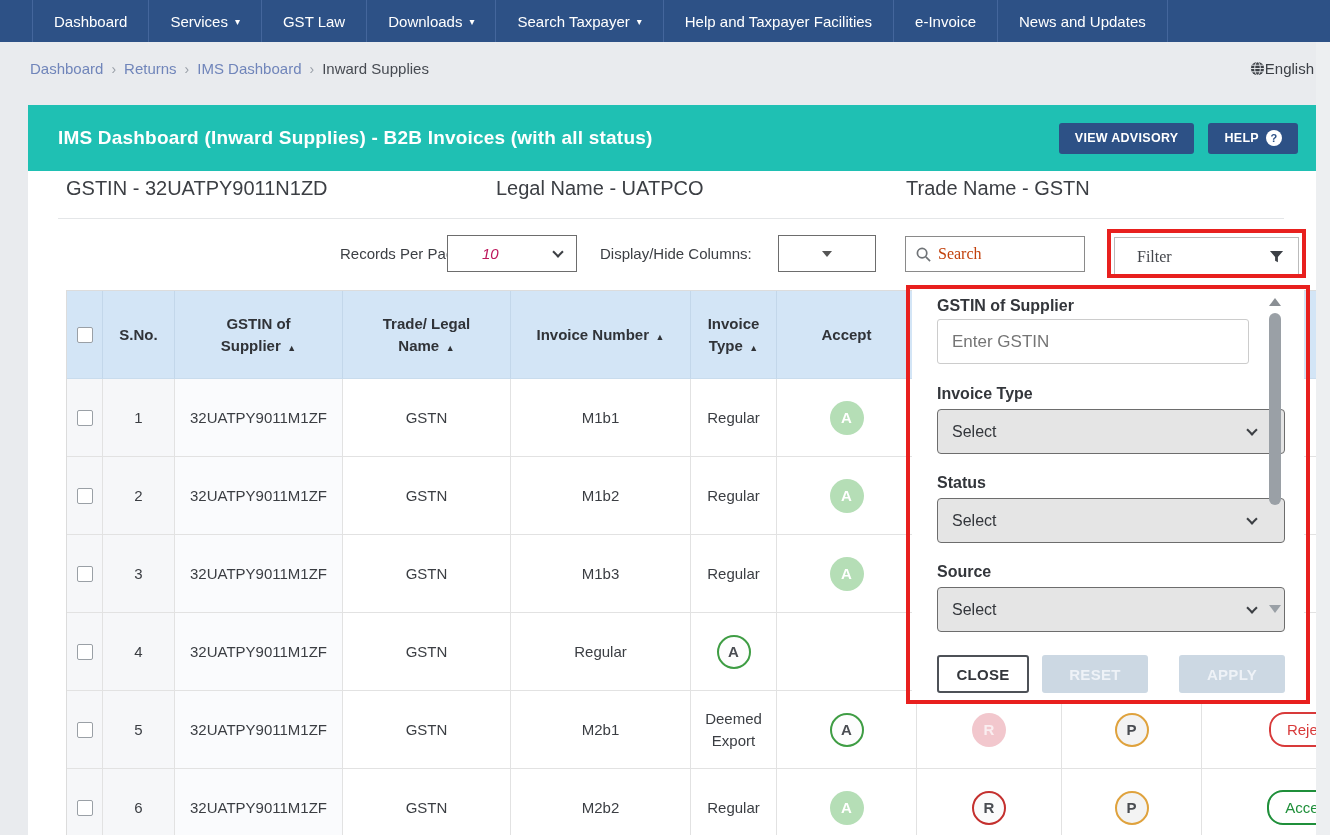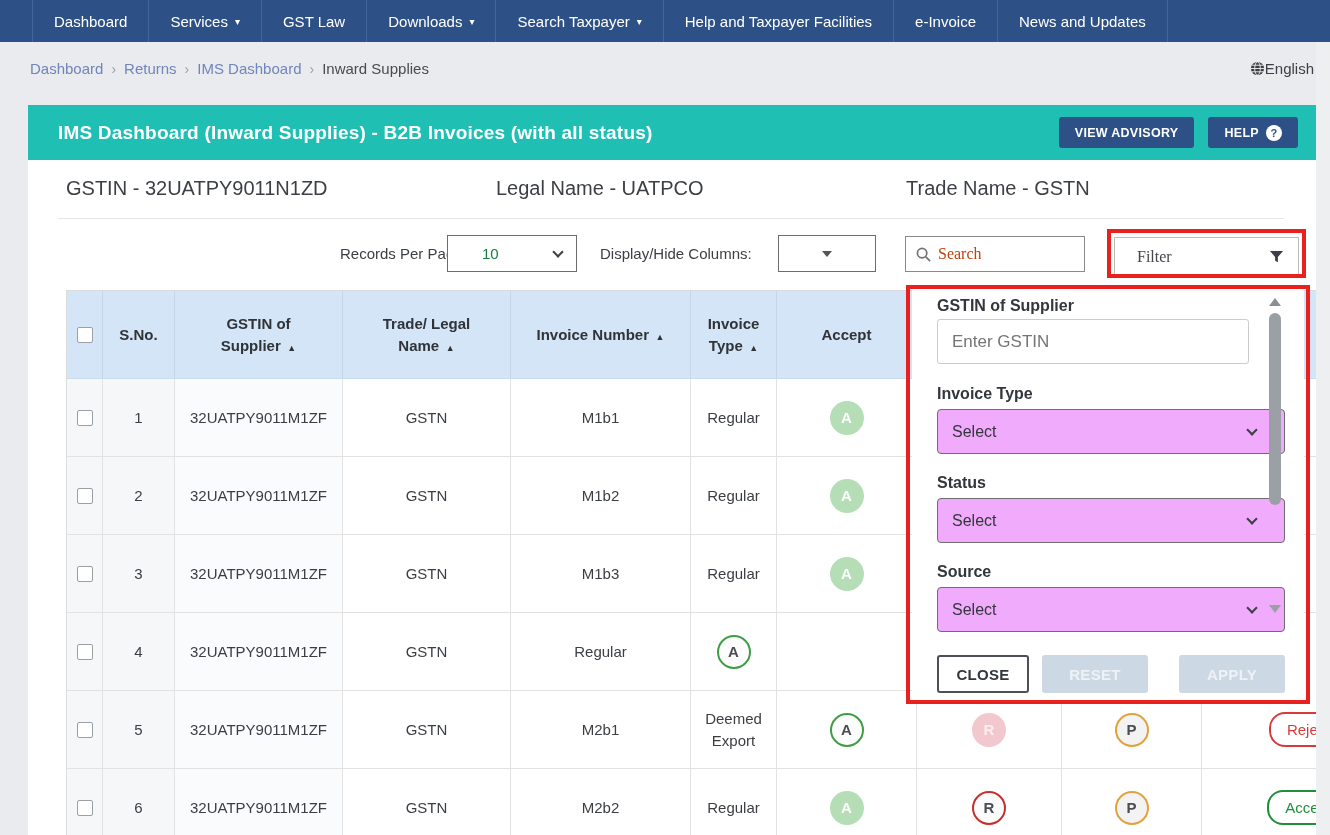--- a/index.html
+++ b/index.html
@@ -19,21 +19,21 @@
     background:#e9ebee; display:flex; align-items:center; padding:0 16px 0 30px; }
   .crumb-link { color:#7085ba; font-size:15px; cursor:pointer; }
   .crumb-sep { color:#9aa0a8; margin:0 8px; font-size:14px; }
   .crumb-current { color:#474b52; font-size:15px; }
   .lang { margin-left:auto; display:flex; align-items:center; color:#3c4046; font-size:15px; cursor:pointer;}
 
   
   .card { position:absolute; left:28px; top:105px; width:1288px; height:730px;
     background:#fff; z-index:1; }
 
-  .titlebar { position:absolute; left:0; top:0; width:100%; height:55px;
+  .titlebar { position:absolute; left:0; top:0; width:100%; height:66px;
     background:var(--teal,#1fc0b3); display:flex; align-items:center; padding:0 18px 0 30px; }
   .titlebar h1 { color:#fff; font-size:19px; font-weight:bold; letter-spacing:.2px; }
   .tbtn { background:var(--nav-blue,#2d5186); color:#fff; border:none; border-radius:3px;
     font-size:12.5px; font-weight:bold; height:31px; padding:0 16px; margin-left:14px;
     display:flex; align-items:center; gap:7px; cursor:pointer; font-family:inherit; letter-spacing:.3px;text-align:right;}
   .tbtn-right { margin-left:auto; display:flex; }
   .qmark { width:16px; height:16px; border-radius:50%; background:#fff; color:var(--nav-blue,#2d5186);
     font-size:11px; font-weight:bold; display:flex; align-items:center; justify-content:center; }
 
   
@@ -43,21 +43,21 @@
   .tax-legal { left:468px; }
   .tax-trade { left:878px; }
   .divider { position:absolute; top:113px; left:30px; width:1226px; border-top:1px solid #e4e6e8; }
 
   
   .controls { position:absolute; top:126px; left:0; width:100%; height:52px; }
   .ctl-label { position:absolute; font-size:15px; color:#3c3f44; top:14px; }
   .lbl-rpp { left:312px; }
   .lbl-dhc { left:572px; }
   .selbox { position:absolute; top:4px; height:37px; background:#fff; border:1px solid #6d6d6d;
-    display:flex; align-items:center; font-size:15px; color:#15803d; cursor:pointer; }
+    display:flex; align-items:center; font-size:15px; color:#be185d; cursor:pointer;font-style:italic; }
   .sel-rpp { left:419px; width:130px; padding-left:34px; }
   .sel-dhc { left:750px; width:98px; justify-content:center; }
   .chev { width:8px; height:8px; border-right:2px solid #3c3f44; border-bottom:2px solid #3c3f44;
     transform:rotate(45deg); margin-left:auto; margin-right:14px; margin-top:-4px;}
   .tri-down { width:0; height:0; border-left:5px solid transparent; border-right:5px solid transparent;
     border-top:6px solid #555; }
   .searchbox { position:absolute; left:877px; top:5px; width:180px; height:36px;
     border:1px solid #8a8a8a; background:#fff; display:flex; align-items:center; padding:0 10px; gap:7px;}
   .searchbox .ph { font-family:"Liberation Serif","DejaVu Serif",serif; font-size:16px; color:#c2410c; }
   .filterbtn { position:absolute; left:1086px; top:6px; width:185px; height:39px; background:#fff;
@@ -94,21 +94,21 @@
   .pill.accepted { border:2px solid #1f8f3a; color:#1f8f3a; }
 
   
   .fpanel { position:absolute; left:912px; top:289px; width:392px; height:411px; background:#fff;
     z-index:30; }
   .fpanel .flabel { position:absolute; left:25px; font-size:16px; font-weight:bold; color:#33363b; }
   .f-gstin-lbl { top:8px; }  .f-it-lbl { top:96px; } .f-st-lbl { top:185px; } .f-src-lbl { top:274px; }
   .finput { position:absolute; left:25px; top:30px; width:312px; height:45px; border:1px solid #ccc;
     border-radius:3px; padding:0 14px; font-size:17px; color:#999; font-family:inherit; background:#fff;}
   .fselect { position:absolute; left:25px; width:348px; height:45px; border:1px solid #6d6d6d;
-    border-radius:4px; background:#f0abfc; display:flex; align-items:center; padding:0 14px;
+    border-radius:4px; background:#e5e5e5; display:flex; align-items:center; padding:0 14px;
     font-size:16px; color:#33363b; cursor:pointer; }
   .f-it-sel { top:120px; } .f-st-sel { top:209px; } .f-src-sel { top:298px; }
   .fbtn { position:absolute; top:366px; height:38px; border-radius:3px; font-size:15px; font-weight:bold;
     font-family:inherit; letter-spacing:.3px; cursor:pointer; }
   .fbtn-close { left:25px; width:92px; background:#fff; border:2px solid #4d5157; color:#33363b; }
   .fbtn-reset { left:130px; width:106px; background:#ccd8e3; border:none; color:#eef2f7; }
   .fbtn-apply { left:267px; width:106px; background:#ccd8e3; border:none; color:#eef2f7; }
   .fscroll-up, .fscroll-down { position:absolute; left:357px; width:0; height:0;
     border-left:6px solid transparent; border-right:6px solid transparent; }
   .fscroll-up   { top:9px;  border-bottom:8px solid #8a8f94; }

